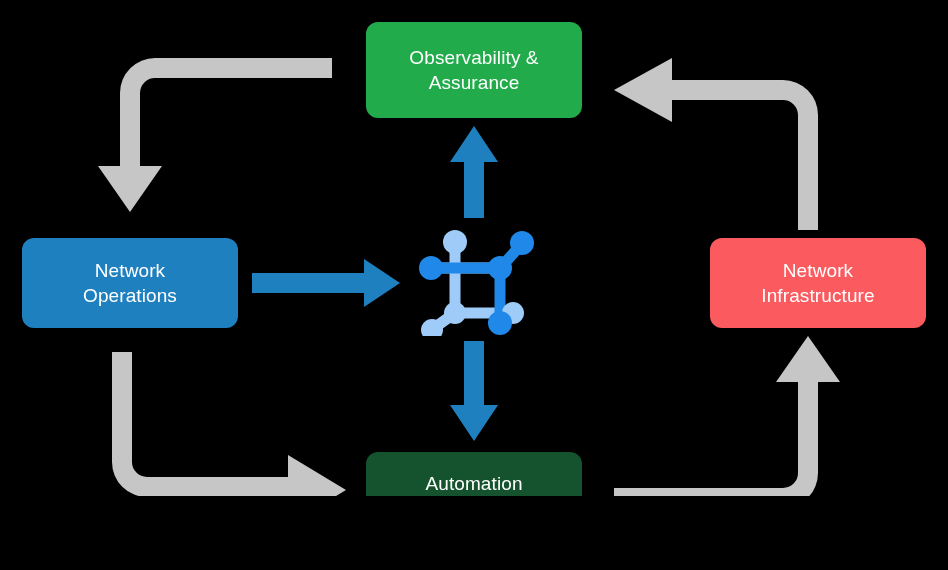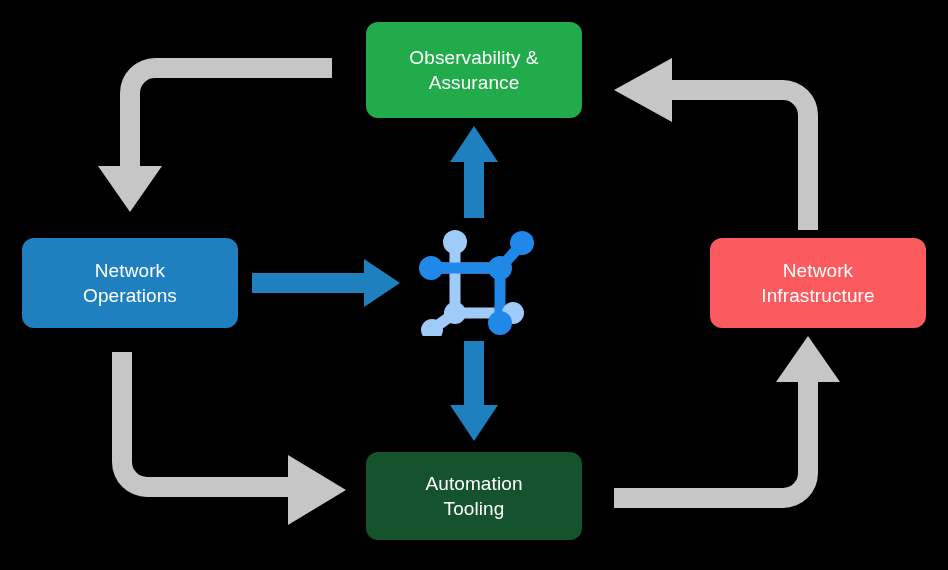--- a/index.html
+++ b/index.html
@@ -3,21 +3,21 @@
 <meta charset="utf-8">
 <style>
   html, body {
     margin: 0;
     padding: 0;
     background: #000000;
   }
   #canvas {
     position: relative;
     width: 948px;
-    height: 570px;
+    height: 496px;
     background: #000000;
     overflow: hidden;
     font-family: "Liberation Sans", sans-serif;
   }
   .node-box {
     position: absolute;
     border-radius: 12px;
     display: flex;
     align-items: center;
     justify-content: center;

